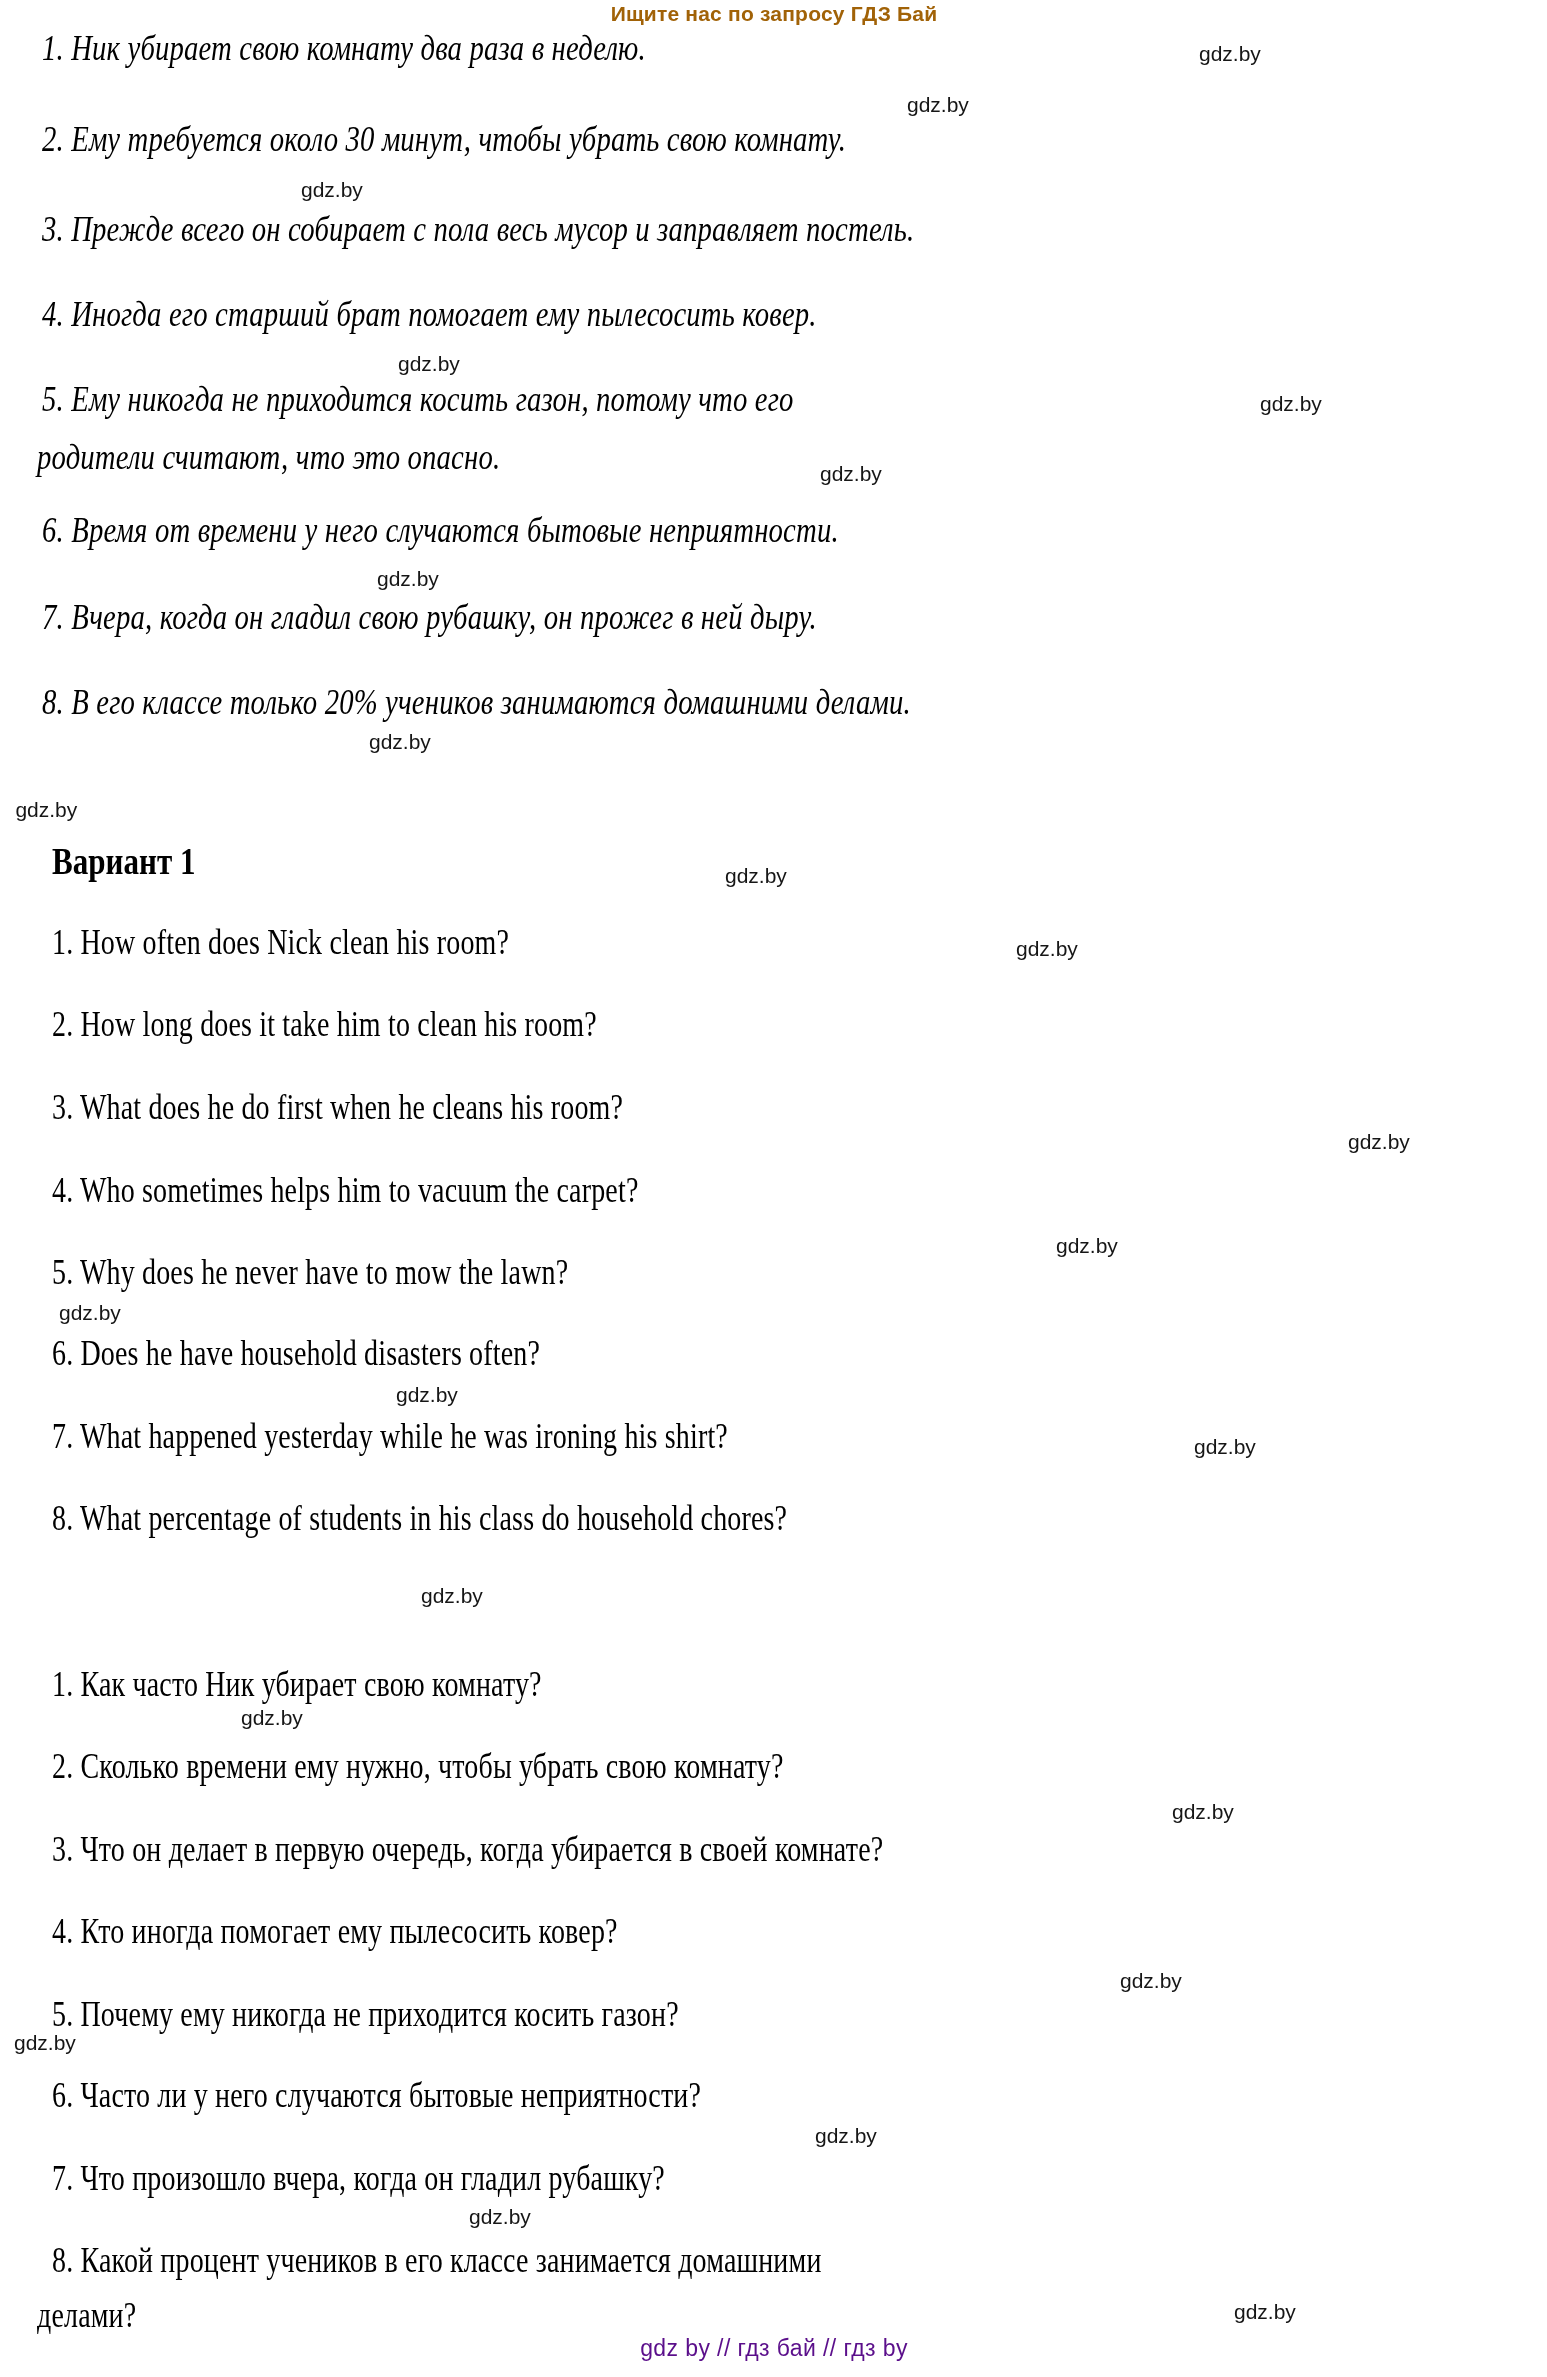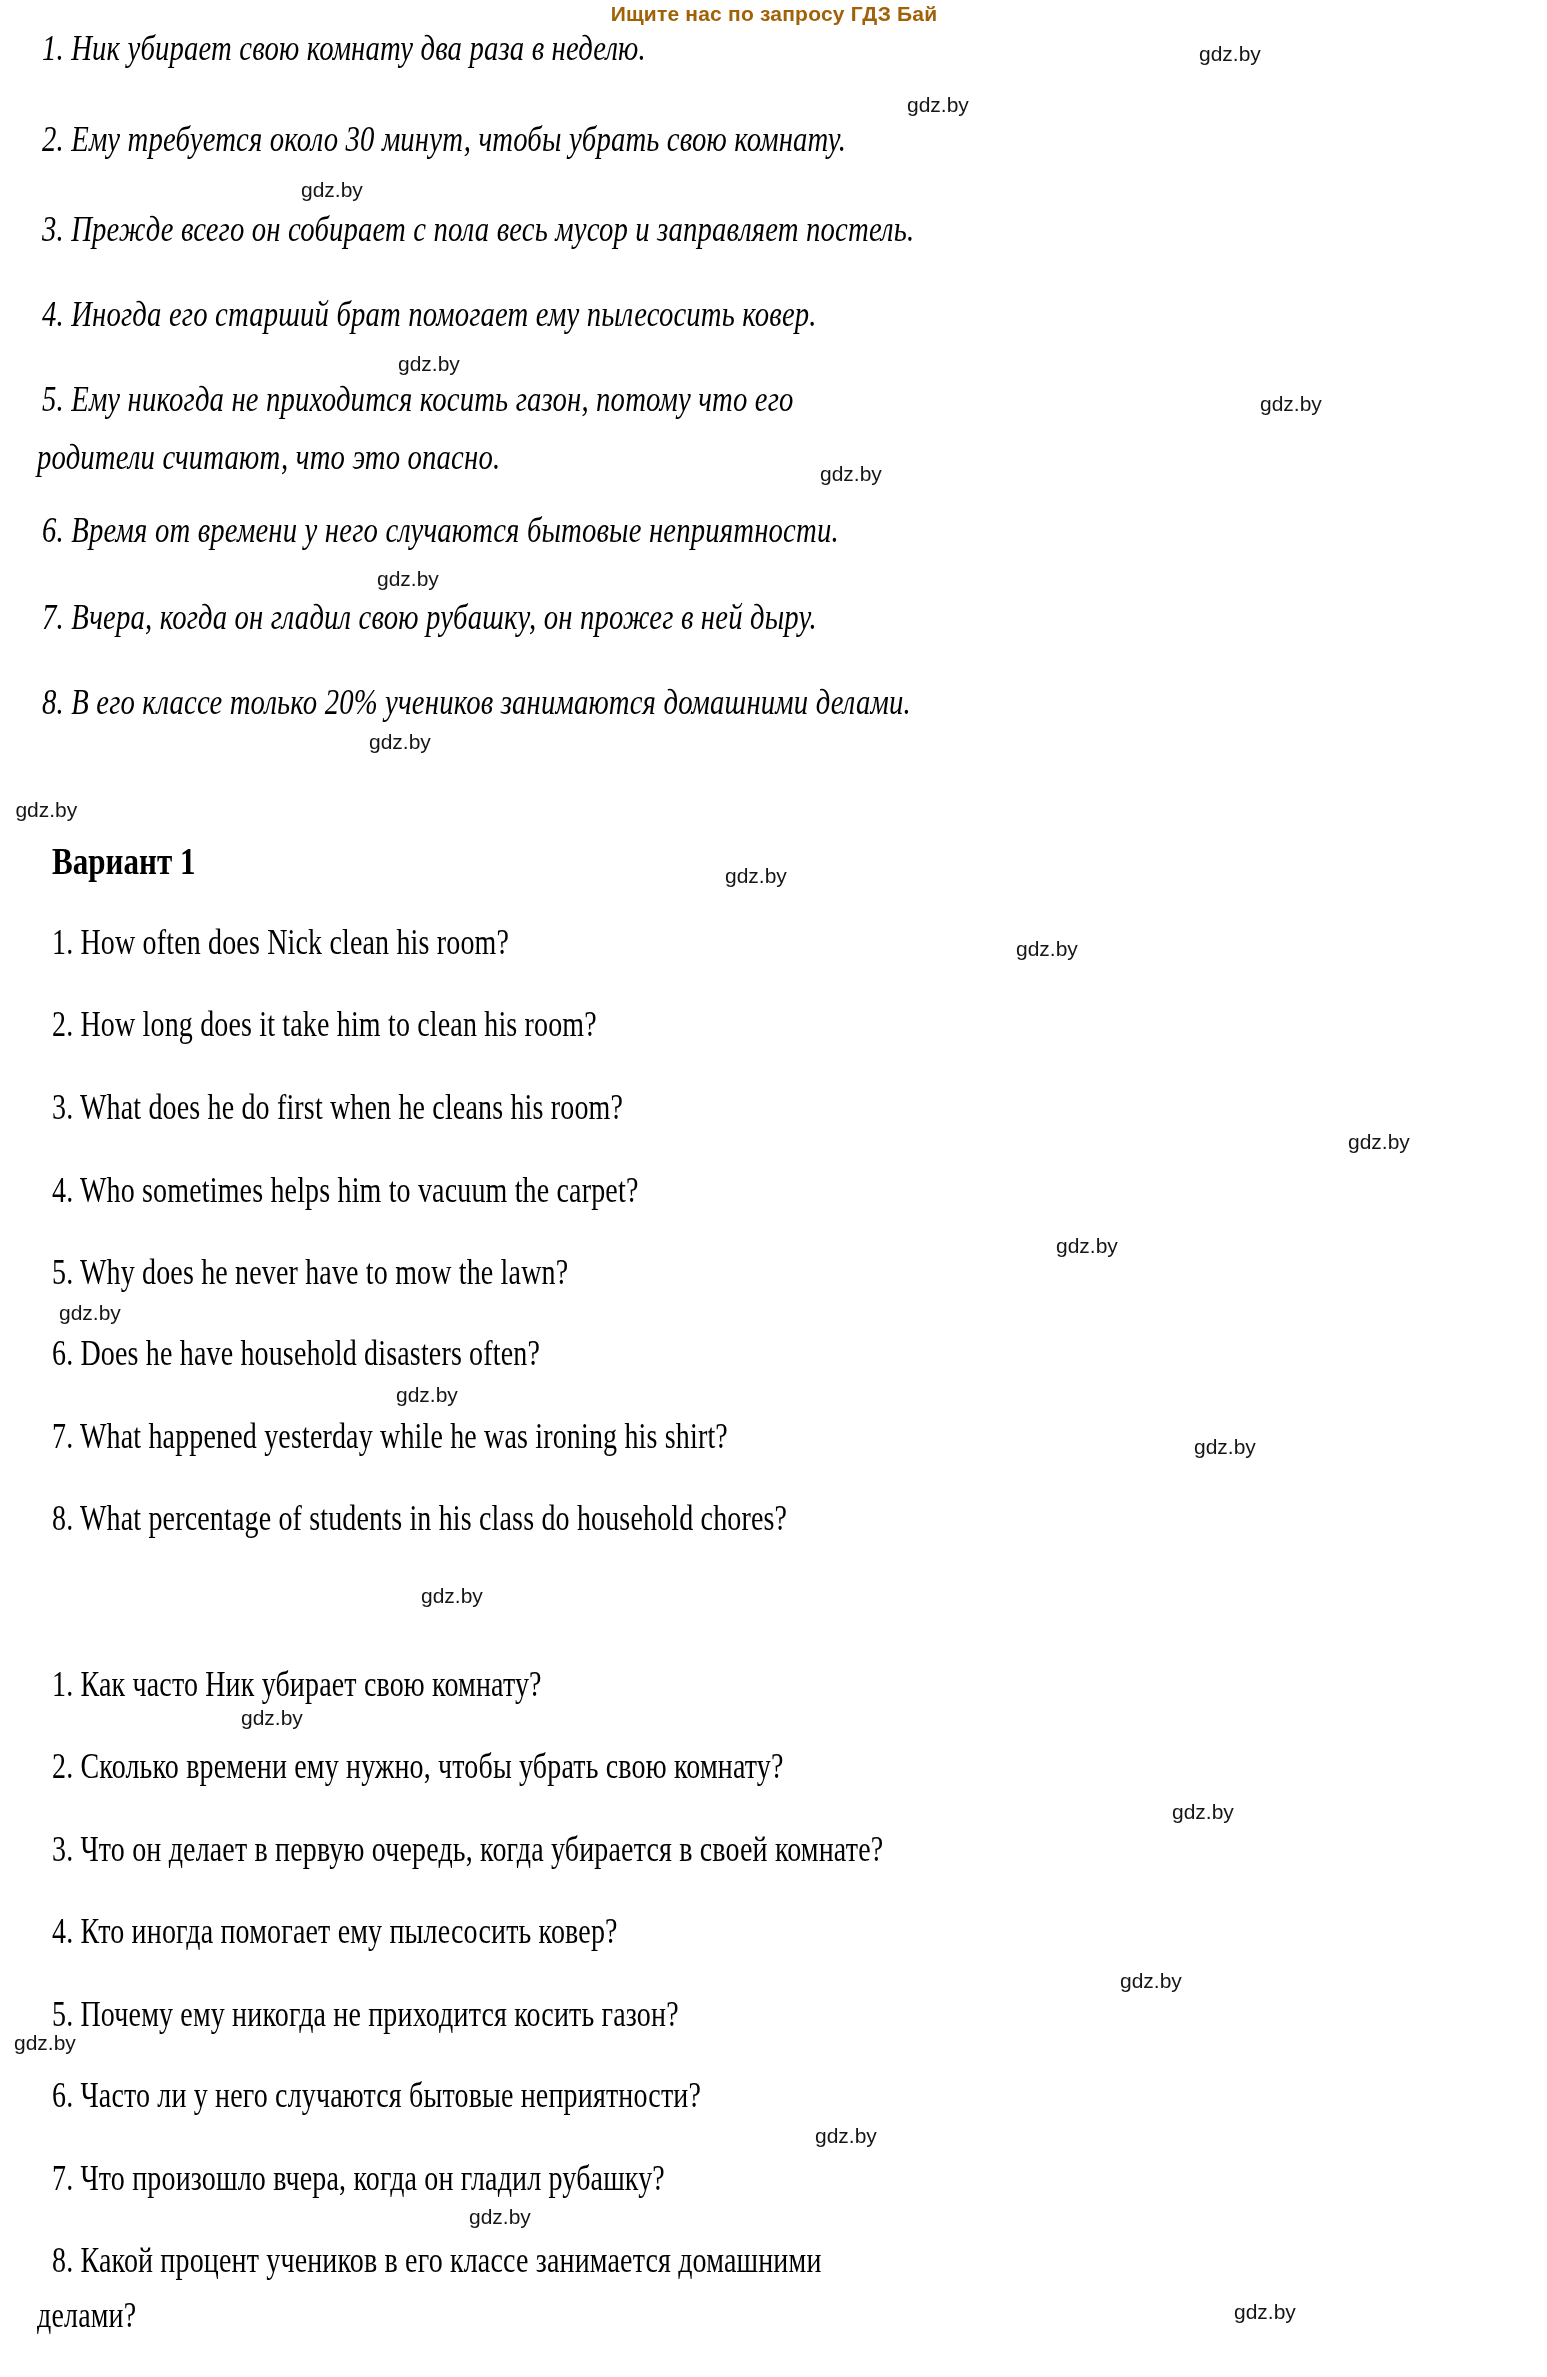--- a/index.html
+++ b/index.html
@@ -157,15 +157,16 @@
       <div class="line q" style="left: 52px; top: 1749px;">2. Сколько времени ему нужно, чтобы убрать свою комнату?</div>
       <div class="line q" style="left: 52px; top: 1832px;">3. Что он делает в первую очередь, когда убирается в своей комнате?</div>
       <div class="line q" style="left: 52px; top: 1914px;">4. Кто иногда помогает ему пылесосить ковер?</div>
       <div class="line q" style="left: 52px; top: 1997px;">5. Почему ему никогда не приходится косить газон?</div>
       <div class="line q" style="left: 52px; top: 2078px;">6. Часто ли у него случаются бытовые неприятности?</div>
       <div class="line q" style="left: 52px; top: 2161px;">7. Что произошло вчера, когда он гладил рубашку?</div>
       <div class="line q" style="left: 52px; top: 2243px;">8. Какой процент учеников в его классе занимается домашними</div>
       <div class="line q" style="left: 37px; top: 2298px;">делами?</div>
     </div>
 
+  <div class="footer">gdz by  //  гдз бай  //  гдз by</div>
 
 </div>
 
 
 </body></html>

